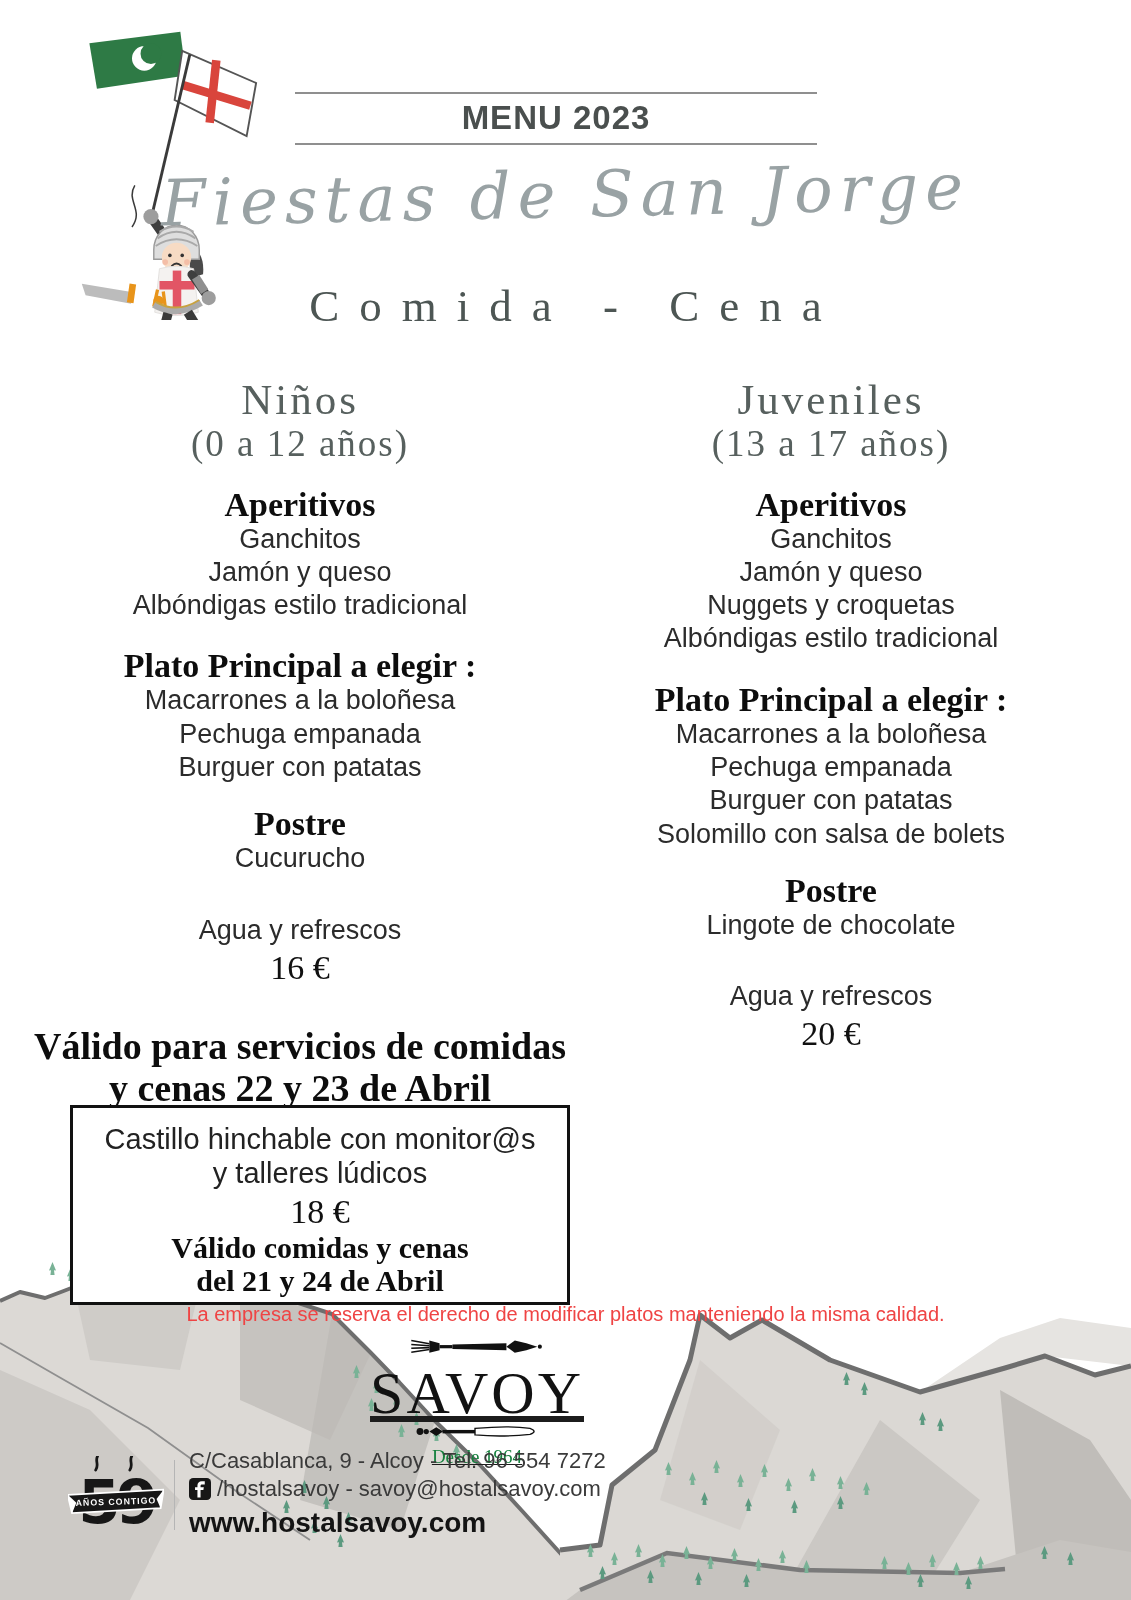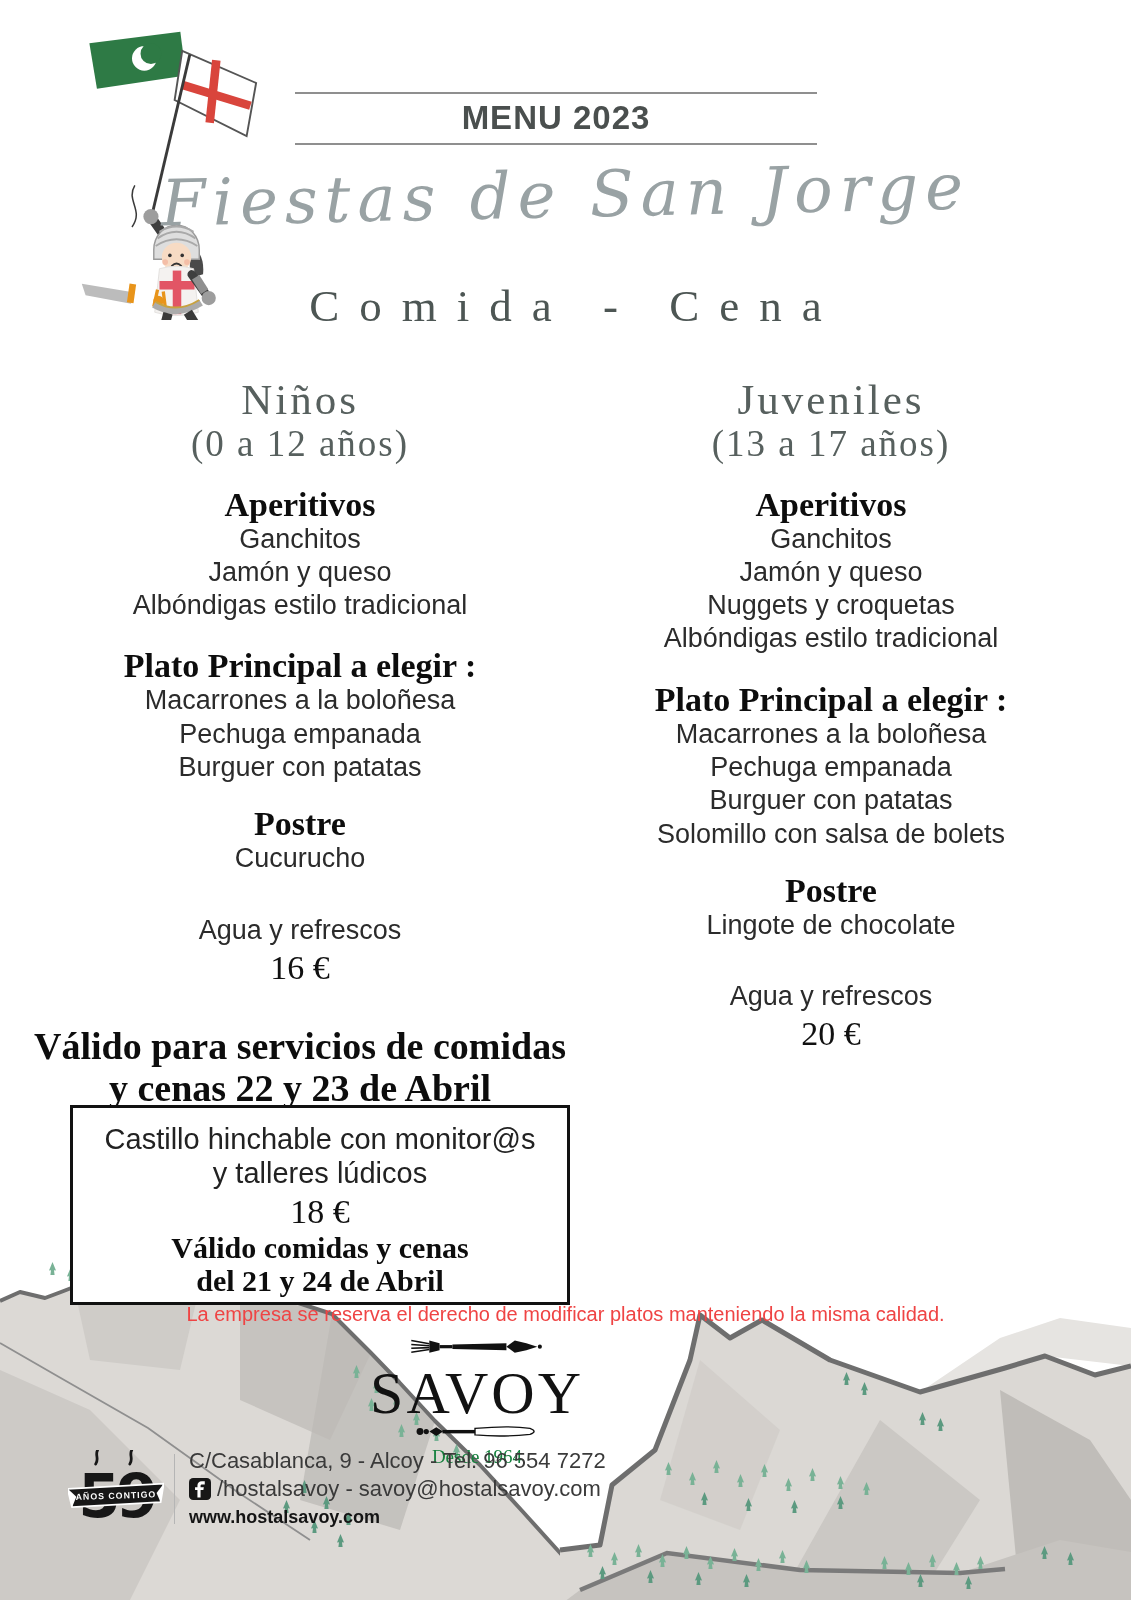--- a/index.html
+++ b/index.html
@@ -36,31 +36,31 @@
   
   #offer-box{left:70px;top:1085px;width:500px;height:200px;border:3px solid #111;background:#ffffff;
         text-align:center;z-index:4;box-sizing:border-box;padding-top:14px;}
   .box-line{font-family:"Liberation Sans",sans-serif;font-size:29px;line-height:1.18;color:#222;}
   .box-price{font-family:"Liberation Serif",serif;font-size:34px;color:#111;margin-top:3px;}
   .box-validity div{font-family:"Liberation Serif",serif;font-weight:bold;font-size:30px;line-height:1.1;color:#0d0d0d;}
 
   
   #disclaimer{left:0;top:1283px;width:1131px;text-align:center;z-index:3;
         font-family:"Liberation Sans",sans-serif;font-size:20px;color:#ef4444;}
-  #brand{left:0;top:1316px;width:954px;text-align:center;z-index:3;}
+  #brand{left:0;top:1316px;width:954px;text-align:center;z-index:3;text-decoration:underline;}
   #brand-name{font-family:"Liberation Serif",serif;font-size:60px;letter-spacing:3px;line-height:1.0;color:#121212;margin-top:1px;}
   #brand-since{font-family:"Liberation Serif",serif;font-size:19px;color:#15803d;margin-top:2px;}
 
   
   #footer{left:68px;top:1430px;z-index:4;display:flex;align-items:center;}
   #divider{width:1px;height:70px;background:#b5b5b5;margin:0 14px 0 10px;}
   .contact-line{font-family:"Liberation Sans",sans-serif;font-size:22px;color:#3a3a3a;line-height:1.0;}
   .contact-row{display:flex;align-items:center;margin-top:6px;}
   .contact-row .fb{margin-right:6px;}
-  #website{font-family:"Liberation Sans",sans-serif;font-weight:bold;font-size:18px;color:#141414;margin-top:7px;}
+  #website{font-family:"Liberation Sans",sans-serif;font-weight:bold;font-size:28px;color:#141414;margin-top:7px;}
 
   
   #mountains{left:0;top:1180px;z-index:1;}
   #knight{left:78px;top:6px;z-index:2;}
 </style>
 </head>
 <body>
 
 <div id="page">
 

